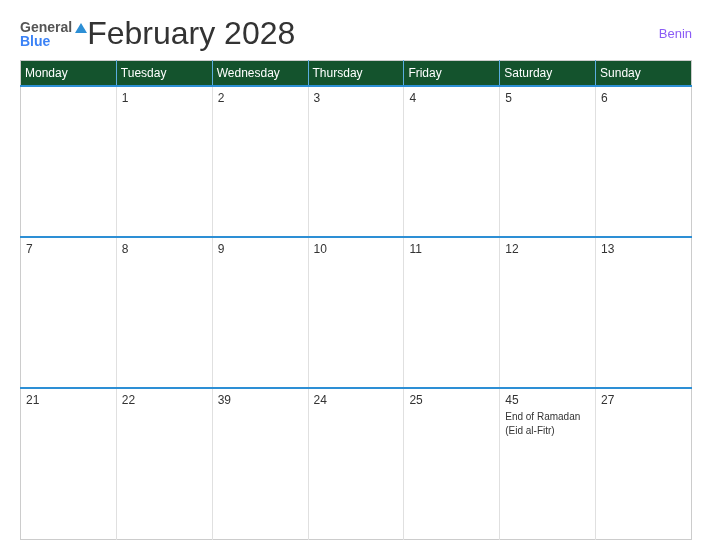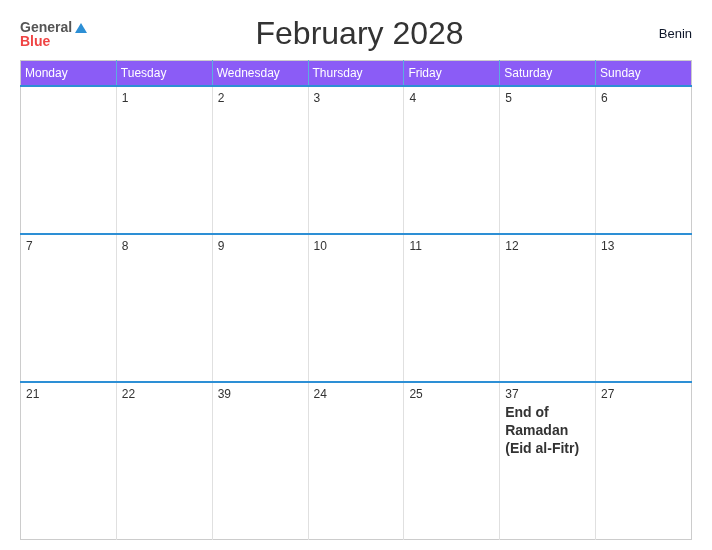--- a/index.html
+++ b/index.html
@@ -25,38 +25,38 @@
     }
     .logo {
       display: flex;
       flex-direction: column;
       line-height: 1;
     }
     .title {
       font-size: 32px;
       font-weight: normal;
       color: #333;
-      text-align: center;
+      text-align: left;
       flex: 1;
     }
     .country {
       font-size: 13px;
-      color: #0f172a;
+      color: #8b5cf6;
       min-width: 60px;
       text-align: right;
     }
     .calendar {
       flex: 1;
       border: 1px solid #ccc;
       border-collapse: collapse;
       width: 100%;
       table-layout: fixed;
     }
     .calendar thead tr {
-      background: #8b5cf6;
+      background: #14532d;
       padding-left: 44px;
     }
     .calendar thead th {
       color: #fff;
       font-size: 12px;
       font-weight: normal;
       padding: 5px 4px;
       text-align: left;
       border-right: 1px solid #5aaee0;
     }
@@ -78,38 +78,37 @@
     .calendar tbody td:last-child {
       border-right: none;
     }
     .day-num {
       font-size: 12px;
       color: #333;
       display: block;
       margin-bottom: 2px;
     }
     .event {
-      font-size: 14px;
+      font-size: 10px;
       color: #333;
       line-height: 1.3;
-      font-weight: bold;
     }
     .logo-row {
       display: flex;
       align-items: center;
     }
     .logo-text-general {
       font-size: 14px;
       font-weight: bold;
       color: #555;
     }
     .logo-text-blue {
       font-size: 14px;
       font-weight: bold;
-      color: #ef4444;
+      color: #3b82f6;
     }
   </style>
 </head>
 <body>
 
 <div class="page">
   <div class="header">
     <div class="logo">
       <div class="logo-row">
         <span class="logo-text-general">General</span>
@@ -187,20 +186,20 @@
           </td>
           <td>
             <span class="day-num">39</span>
           </td>
           <td>
             <span class="day-num">24</span>
           </td>
           <td>
             <span class="day-num">25</span>
           </td>
-          <td><span class="day-num">37</span><span class="event">End of Ramadan (Eid al-Fitr)</span></td>
+          <td><span class="day-num">45</span><span class="event">End of Ramadan (Eid al-Fitr)</span></td>
           <td>
             <span class="day-num">27</span>
           </td>
         </tr>
       </tbody>
   </table>
 </div>
 
 </body></html>

